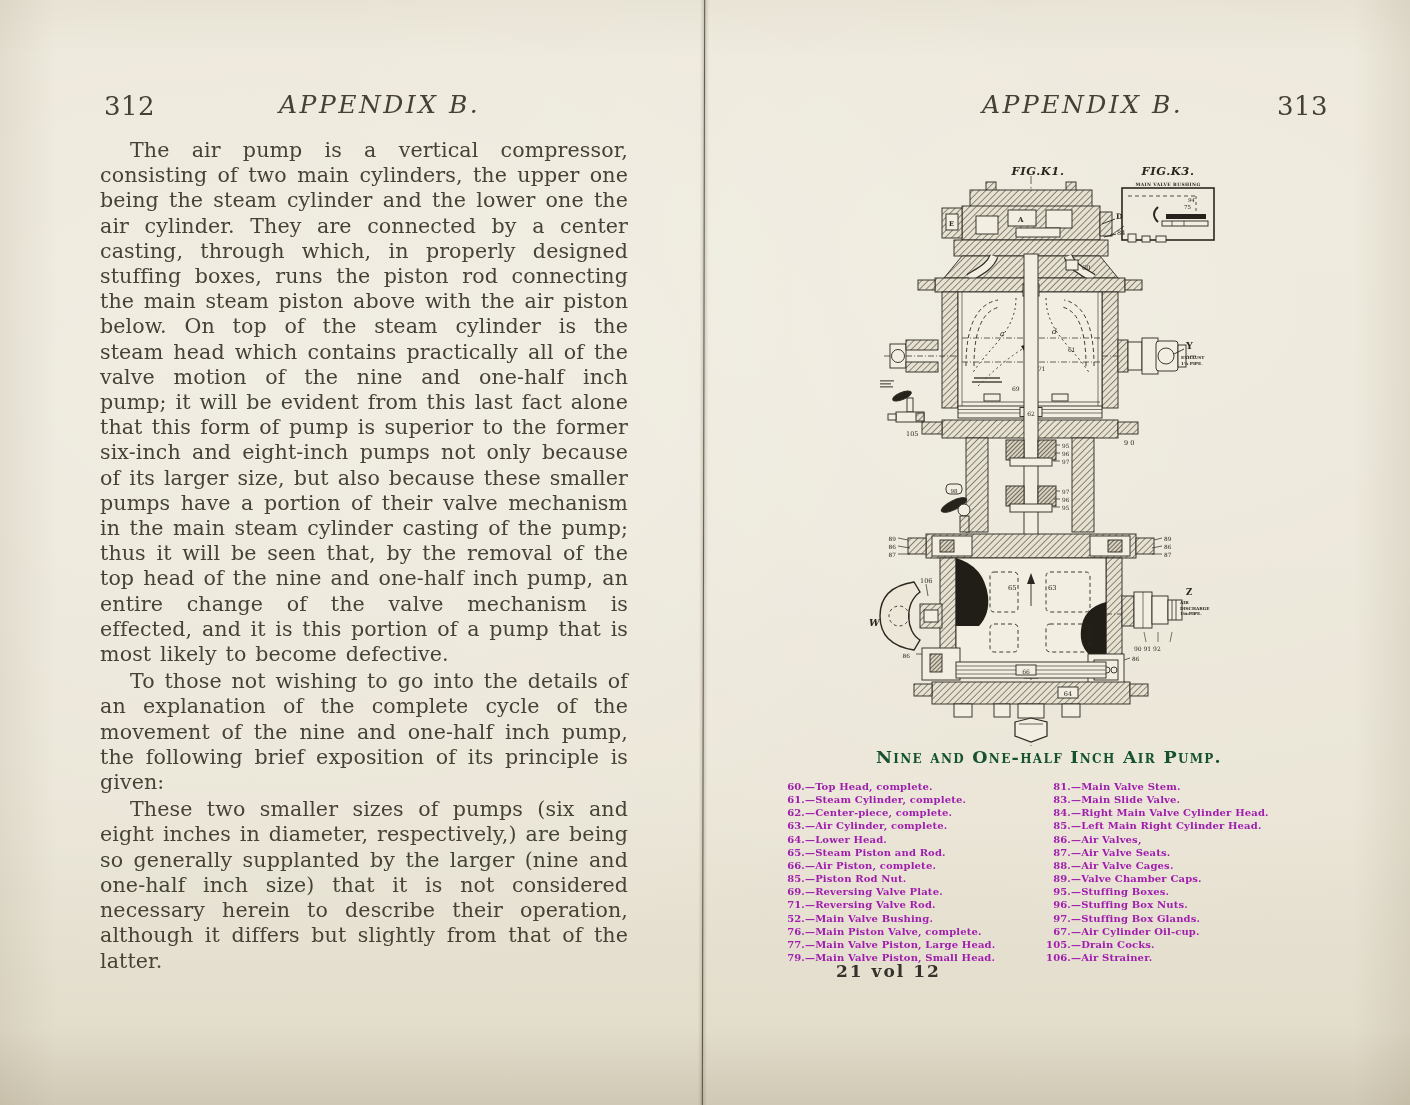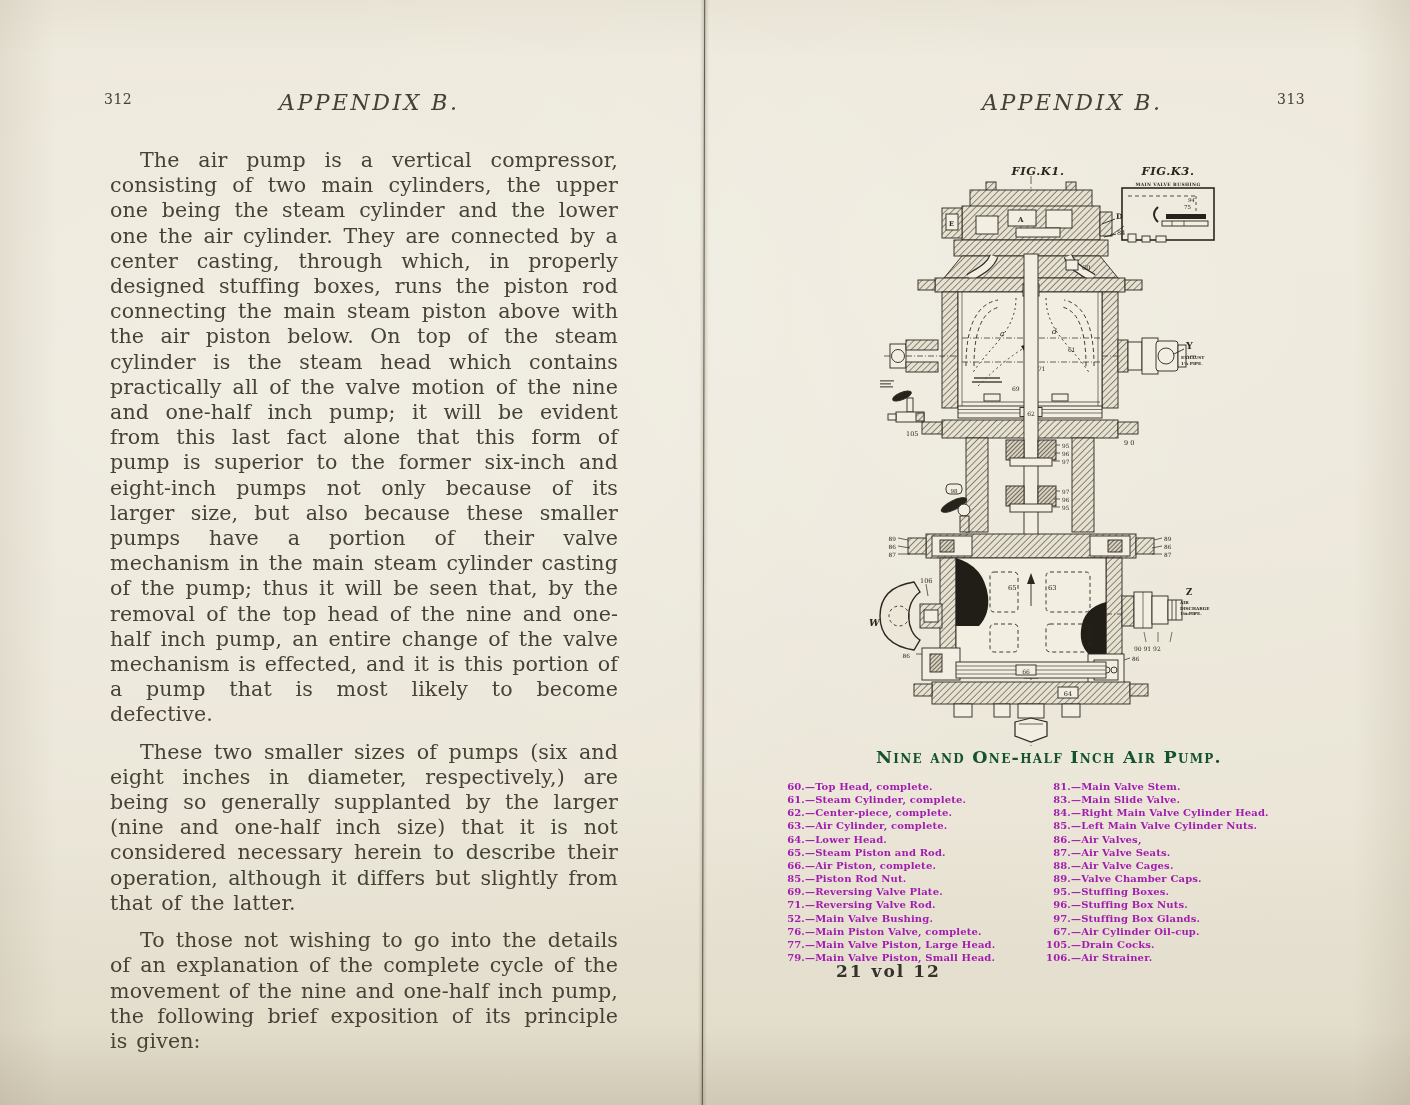--- a/index.html
+++ b/index.html
@@ -13,27 +13,27 @@
     color:#3c382e;
   }
   .edge-shade{position:absolute;inset:0;pointer-events:none;
     background:
       linear-gradient(to right, rgba(120,105,75,.10), transparent 4%, transparent 96%, rgba(120,105,75,.12)),
       linear-gradient(to bottom, rgba(120,105,75,.05), transparent 5%, transparent 93%, rgba(110,95,65,.14));
   }
   .gutter{position:absolute;left:699px;top:0;width:9px;height:1105px;transform:rotate(.12deg);
     background:linear-gradient(to right, transparent 0, rgba(95,82,58,.18) 38%, rgba(52,44,30,.75) 50%, rgba(95,82,58,.18) 62%, transparent 100%);
   }
-  .running-head{position:absolute;font-size:22px;color:#454134;}
-  .pagenum{font-size:14px;letter-spacing:.5px;}
+  .running-head{position:absolute;font-size:25px;color:#454134;}
+  .pagenum{font-size:26px;letter-spacing:.5px;}
   .head-title{font-style:italic;letter-spacing:2.5px;}
   .body-copy{position:absolute;left:98px;top:136px;width:532px;
     font-size:20.6px;line-height:25.2px;text-align:justify;color:#464235;
     word-spacing:2.2px;letter-spacing:.1px;}
-  .body-copy p{margin:12px;text-indent:30px;}
+  .body-copy p{margin:2px;text-indent:30px;}
   .fig-caption{position:absolute;left:770px;top:747px;width:558px;text-align:center;
     font-variant:small-caps;font-weight:600;font-size:17.5px;letter-spacing:1.3px;color:#14532d;}
   .parts{position:absolute;left:776px;top:780px;width:560px;display:flex;
     font-size:10px;font-weight:700;line-height:13.15px;color:#a21caf;letter-spacing:.15px;}
   .pcol-left{width:266px;flex:none;}
   .pcol-right{flex:1;}
   .part{display:flex;white-space:nowrap;}
   .pnum{width:29px;flex:none;text-align:right;}
   .signature{position:absolute;left:836px;top:961px;font-weight:700;font-size:17px;letter-spacing:2px;color:#35322b;}
   svg text{font-family:"DejaVu Serif", serif;fill:#2b2720;}
@@ -43,22 +43,22 @@
 <body>
 
 <div class="edge-shade"></div>
 <div class="gutter"></div>
 
 <div>
   <span class="running-head pagenum" style="left: 104px; top: 91px; position: absolute;">312</span>
   <span class="running-head head-title" style="left: 279px; top: 90px; position: absolute;">APPENDIX B.</span>
   <div class="body-copy">
     <p>The air pump is a vertical compressor, consisting of two main cylinders, the upper one being the steam cylinder and the lower one the air cylinder.  They are connected by a center casting, through which, in properly designed stuffing boxes, runs the piston rod connecting the main steam piston above with the air piston below.  On top of the steam cylinder is the steam head which contains practically all of the valve motion of the nine and one-half inch pump; it will be evident from this last fact alone that this form of pump is superior to the former six-inch and eight-inch pumps not only because of its larger size, but also because these smaller pumps have a portion of their valve mechanism in the main steam cylinder casting of the pump; thus it will be seen that, by the removal of the top head of the nine and one-half inch pump, an entire change of the valve mechanism is effected, and it is this portion of a pump that is most likely to become defective.</p>
+    <p>To those not wishing to go into the details of an explanation of the complete cycle of the movement of the nine and one-half inch pump, the following brief exposition of its principle is given:</p>
     <p>These two smaller sizes of pumps (six and eight inches in diameter, respectively,) are being so generally supplanted by the larger (nine and one-half inch size) that it is not considered necessary herein to describe their operation, although it differs but slightly from that of the latter.</p>
-    <p>To those not wishing to go into the details of an explanation of the complete cycle of the movement of the nine and one-half inch pump, the following brief exposition of its principle is given:</p>
   </div>
 </div>
 
 <div>
   <span class="running-head head-title" style="left: 982px; top: 90px; position: absolute;">APPENDIX B.</span>
   <span class="running-head pagenum" style="left: 1277px; top: 91px; position: absolute;">313</span>
 
   <div class="figure-wrap">
   <svg width="364" height="620" viewBox="0 0 364 620">
     <defs>
@@ -434,21 +434,21 @@
         <div class="part">
           <span class="pnum">83.</span>
           <span class="pname">—Main Slide Valve.</span>
         </div>
         <div class="part">
           <span class="pnum">84.</span>
           <span class="pname">—Right Main Valve Cylinder Head.</span>
         </div>
         <div class="part">
           <span class="pnum">85.</span>
-          <span class="pname">—Left Main Valve Cylinder Nuts.</span>
+          <span class="pname">—Left Main Right Cylinder Head.</span>
         </div>
         <div class="part">
           <span class="pnum">86.</span>
           <span class="pname">—Air Valves,</span>
         </div>
         <div class="part">
           <span class="pnum">87.</span>
           <span class="pname">—Air Valve Seats.</span>
         </div>
         <div class="part">

